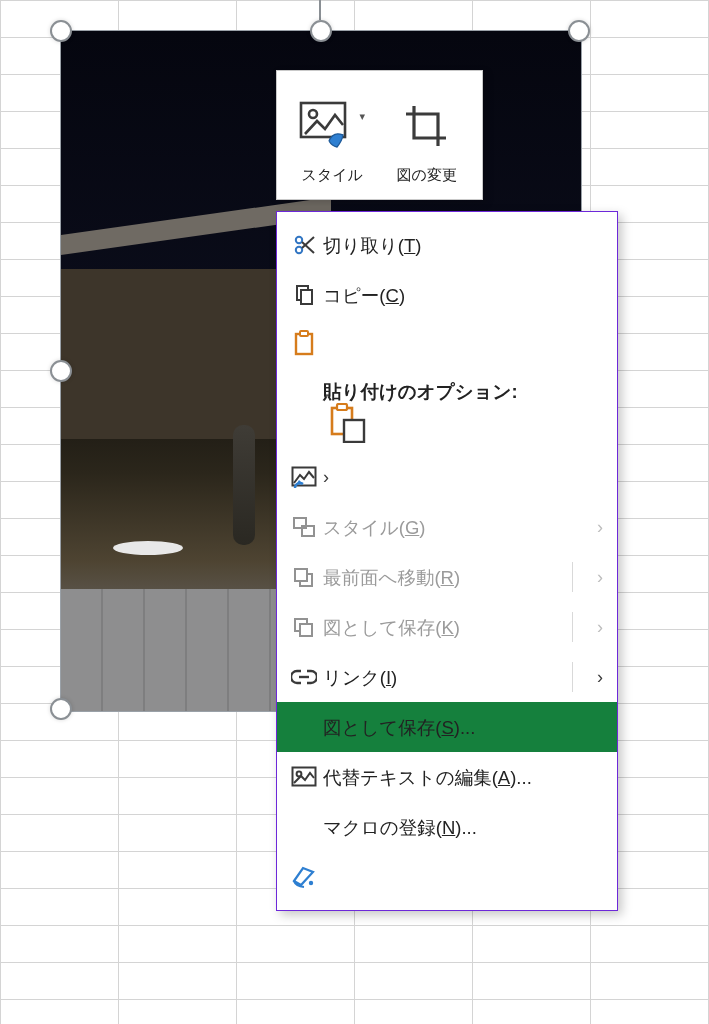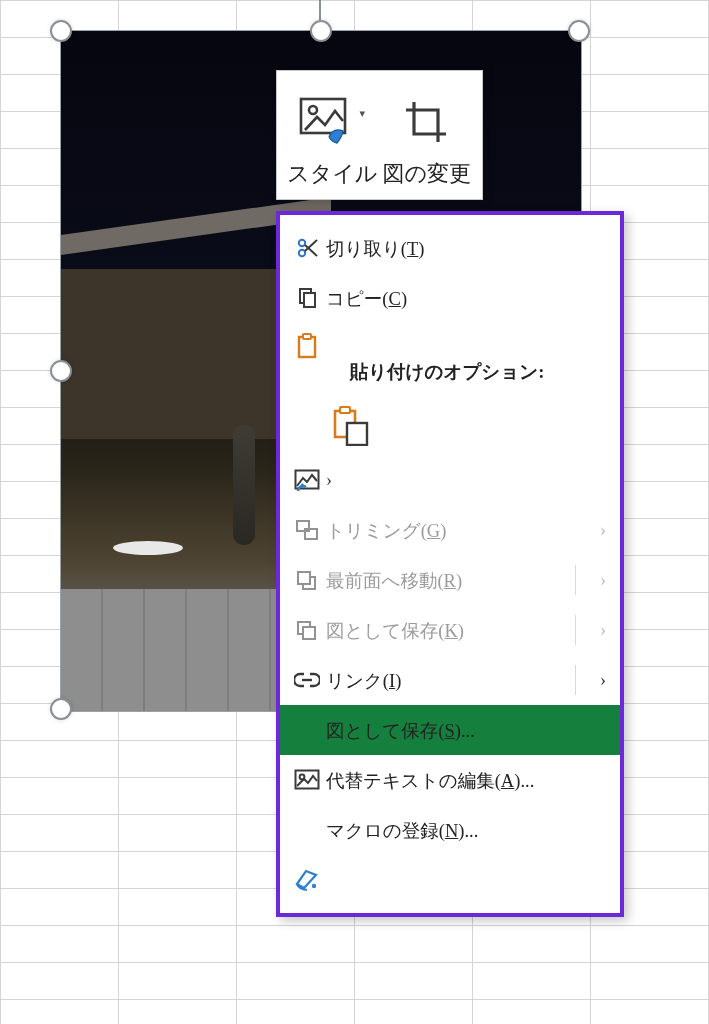--- a/index.html
+++ b/index.html
@@ -95,43 +95,42 @@
     display: flex;
     flex-direction: column;
     align-items: center;
     justify-content: center;
     cursor: default;
   }
   .mini-item .icon-box {
     height: 72px;
     display:flex;align-items:center;justify-content:center;
   }
-  .mini-item .label { font-size: 22px; line-height: 1; margin-top: 4px;}
+  .mini-item .label { font-size: 15px; line-height: 1; margin-top: 4px;}
   .style-chev { font-size: 11px; color:#555; margin-left:2px; position:relative; top:-10px;}
 
   
   .context-menu {
     position: absolute;
     left: 276px;
     top: 211px;
     width: 340px;
     background: #ffffff;
-    border: 4px solid #6d28d9;
+    border: 1px solid #6d28d9;
     box-shadow: 4px 4px 10px rgba(0,0,0,.22);
     padding: 8px 0;
-    font-family: Liberation Serif, serif;
   }
   .menu-item {
     display: flex;
     align-items: center;
     height: 50px;
     padding: 0 14px 0 8px;
     position: relative;
   }
-  .menu-item.tall { height: 74px; align-items:center; padding-top:10px;flex-direction:column;}
+  .menu-item.tall { height: 74px; align-items:flex-end; padding-top:10px;}
   .menu-item .icol {
     width: 38px;
     display:flex;align-items:center;justify-content:center;
     flex-shrink: 0;
   }
   .menu-item .txt { flex: 1; font-size: 18.5px; white-space: nowrap; }
   .menu-item .arrow {
     color:#3a3a3a;font-size:18px;
   }
   .menu-item .vsep {
@@ -253,21 +252,21 @@
     <span class="arrow">›</span>
   </div>
 
   <div class="menu-item disabled">
     <div class="icol">
       <svg width="24" height="22" viewBox="0 0 24 22">
         <rect x="2" y="2" width="12" height="10" fill="none" stroke="#3a3a3a" stroke-width="2"></rect>
         <rect x="10" y="10" width="12" height="10" fill="none" stroke="#3a3a3a" stroke-width="2"></rect>
       </svg>
     </div>
-    <div class="txt"><span>トリミング(</span><u class="acckey">G</u><span>)</span></div>
+    <div class="txt"><span>スタイル(</span><u class="acckey">G</u><span>)</span></div>
     <span class="arrow">›</span>
   </div>
 
   <div class="menu-item disabled">
     <div class="icol">
       <svg width="24" height="22" viewBox="0 0 24 22">
         <rect x="8" y="8" width="12" height="12" fill="none" stroke="#3a3a3a" stroke-width="2"></rect>
         <rect x="3" y="3" width="12" height="12" fill="#fff" stroke="#3a3a3a" stroke-width="2"></rect>
       </svg>
     </div>

